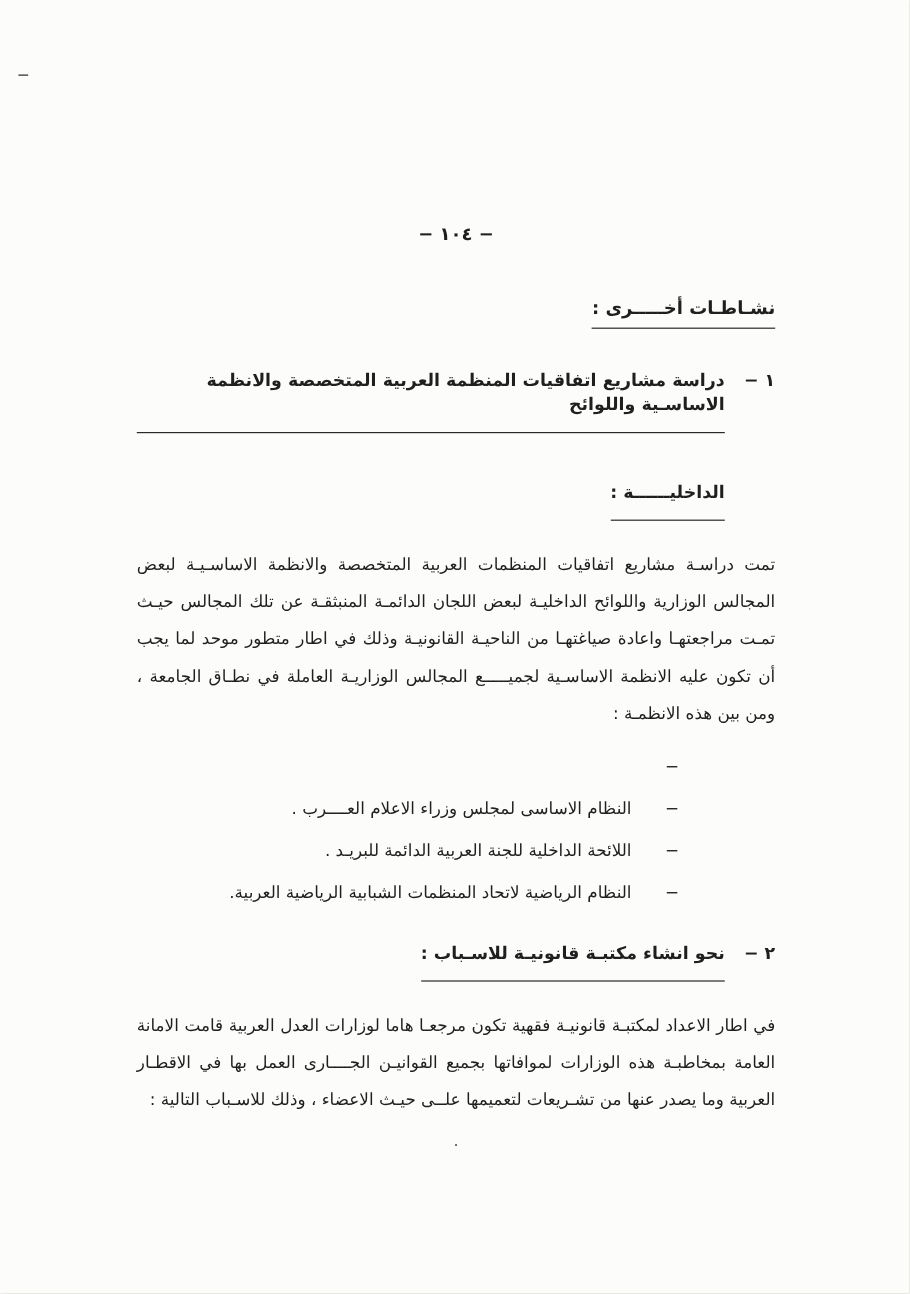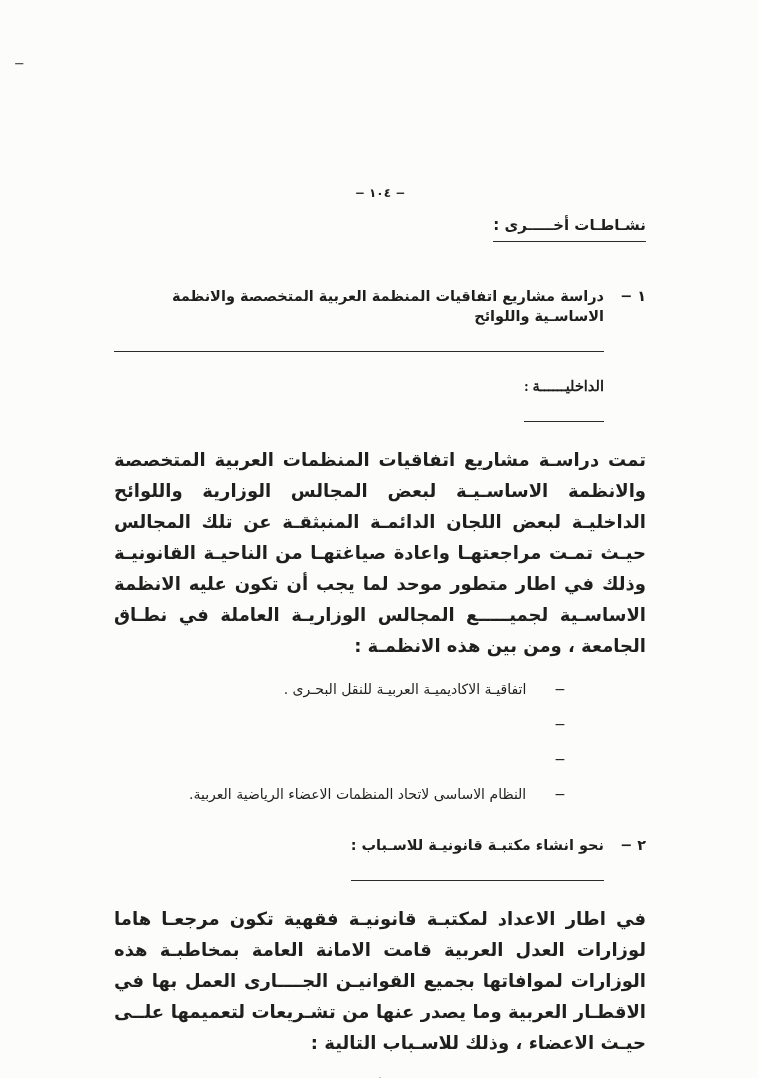--- a/index.html
+++ b/index.html
@@ -24,29 +24,29 @@
     top: 56px;
     left: 14px;
     font-size: 13px;
     color: #333;
   }
   .content {
     padding: 186px 112px 0 114px;
   }
   .page-number {
     text-align: center;
-    font-size: 12px;
+    font-size: 15px;
     letter-spacing: 3px;
-    margin-bottom: 16px;
+    margin-bottom: 44px;
     font-weight: bold;
   }
   .section-heading {
     font-size: 15px;
     font-weight: bold;
-    margin-bottom: 44px;
+    margin-bottom: 34px;
   }
   .section-heading .u {
     display: inline-block;
     border-bottom: 1.5px solid #2a2a2a;
     padding-bottom: 7px;
   }
   .item-block {
     display: flex;
     gap: 16px;
     align-items: flex-start;
@@ -56,33 +56,31 @@
   .item-number {
     white-space: nowrap;
     padding-top: 2px;
   }
   .item-titles {
     flex: 1;
   }
   .title-line {
     display: inline-block;
     border-bottom: 1.5px solid #2a2a2a;
-    padding-bottom: 25px;
+    padding-bottom: 12px;
     line-height: 20px;
   }
   .title-line.second {
-    margin-top: 24px;
-    font-family: Liberation Serif, serif;
+    margin-top: 40px;
   }
   .para {
-    font-size: 18px;
+    font-size: 14px;
     line-height: 31px;
     text-align: justify;
     margin: 22px 0 0 0;
-    font-weight: bold;
   }
   .list {
     margin: 18px 80px 0 0;
   }
   .list-row {
     display: flex;
     gap: 28px;
     font-size: 14px;
     line-height: 21px;
     margin-bottom: 14px;
@@ -121,31 +119,32 @@
         <span class="title-line">دراسة مشاريع اتفاقيات المنظمة العربية المتخصصة والانظمة الاساسـية واللوائح</span><br>
         <span class="title-line second">الداخليــــــة :</span>
       </div>
     </div>
 
     <p class="para">تمت دراسـة مشاريع اتفاقيات المنظمات العربية المتخصصة والانظمة الاساسـيـة لبعض المجالس الوزارية واللوائح الداخليـة لبعض اللجان الدائمـة المنبثقـة عن تلك المجالس حيـث تمـت مراجعتهـا واعادة صياغتهـا من الناحيـة القانونيـة وذلك في اطار متطور موحد لما يجب أن تكون عليه الانظمة الاساسـية لجميـــــع المجالس الوزاريـة العاملة في نطـاق الجامعة ، ومن بين هذه الانظمـة :</p>
 
     <div class="list">
       <div class="list-row">
         <span class="list-dash">−</span>
-        <span>اتفاقيـة الاكاديميـة العربيـة للنقل البحـرى .</span>
       </div>
       <div class="list-row">
         <span class="list-dash">−</span>
+        <span>النظام الاساسى لمجلس وزراء الاعلام العــــرب .</span>
       </div>
       <div class="list-row">
         <span class="list-dash">−</span>
+        <span>اللائحة الداخلية للجنة العربية الدائمة للبريـد .</span>
       </div>
       <div class="list-row">
         <span class="list-dash">−</span>
-        <span>النظام الاساسى لاتحاد المنظمات الاعضاء الرياضية العربية.</span>
+        <span>النظام الرياضية لاتحاد المنظمات الشبابية الرياضية العربية.</span>
       </div>
     </div>
 
     <div class="item-block item2-wrap">
       <span class="item-number">٢ −</span>
       <div class="item-titles">
         <span class="title-line">نحو انشاء مكتبـة قانونيـة للاسـباب :</span>
       </div>
     </div>
 

